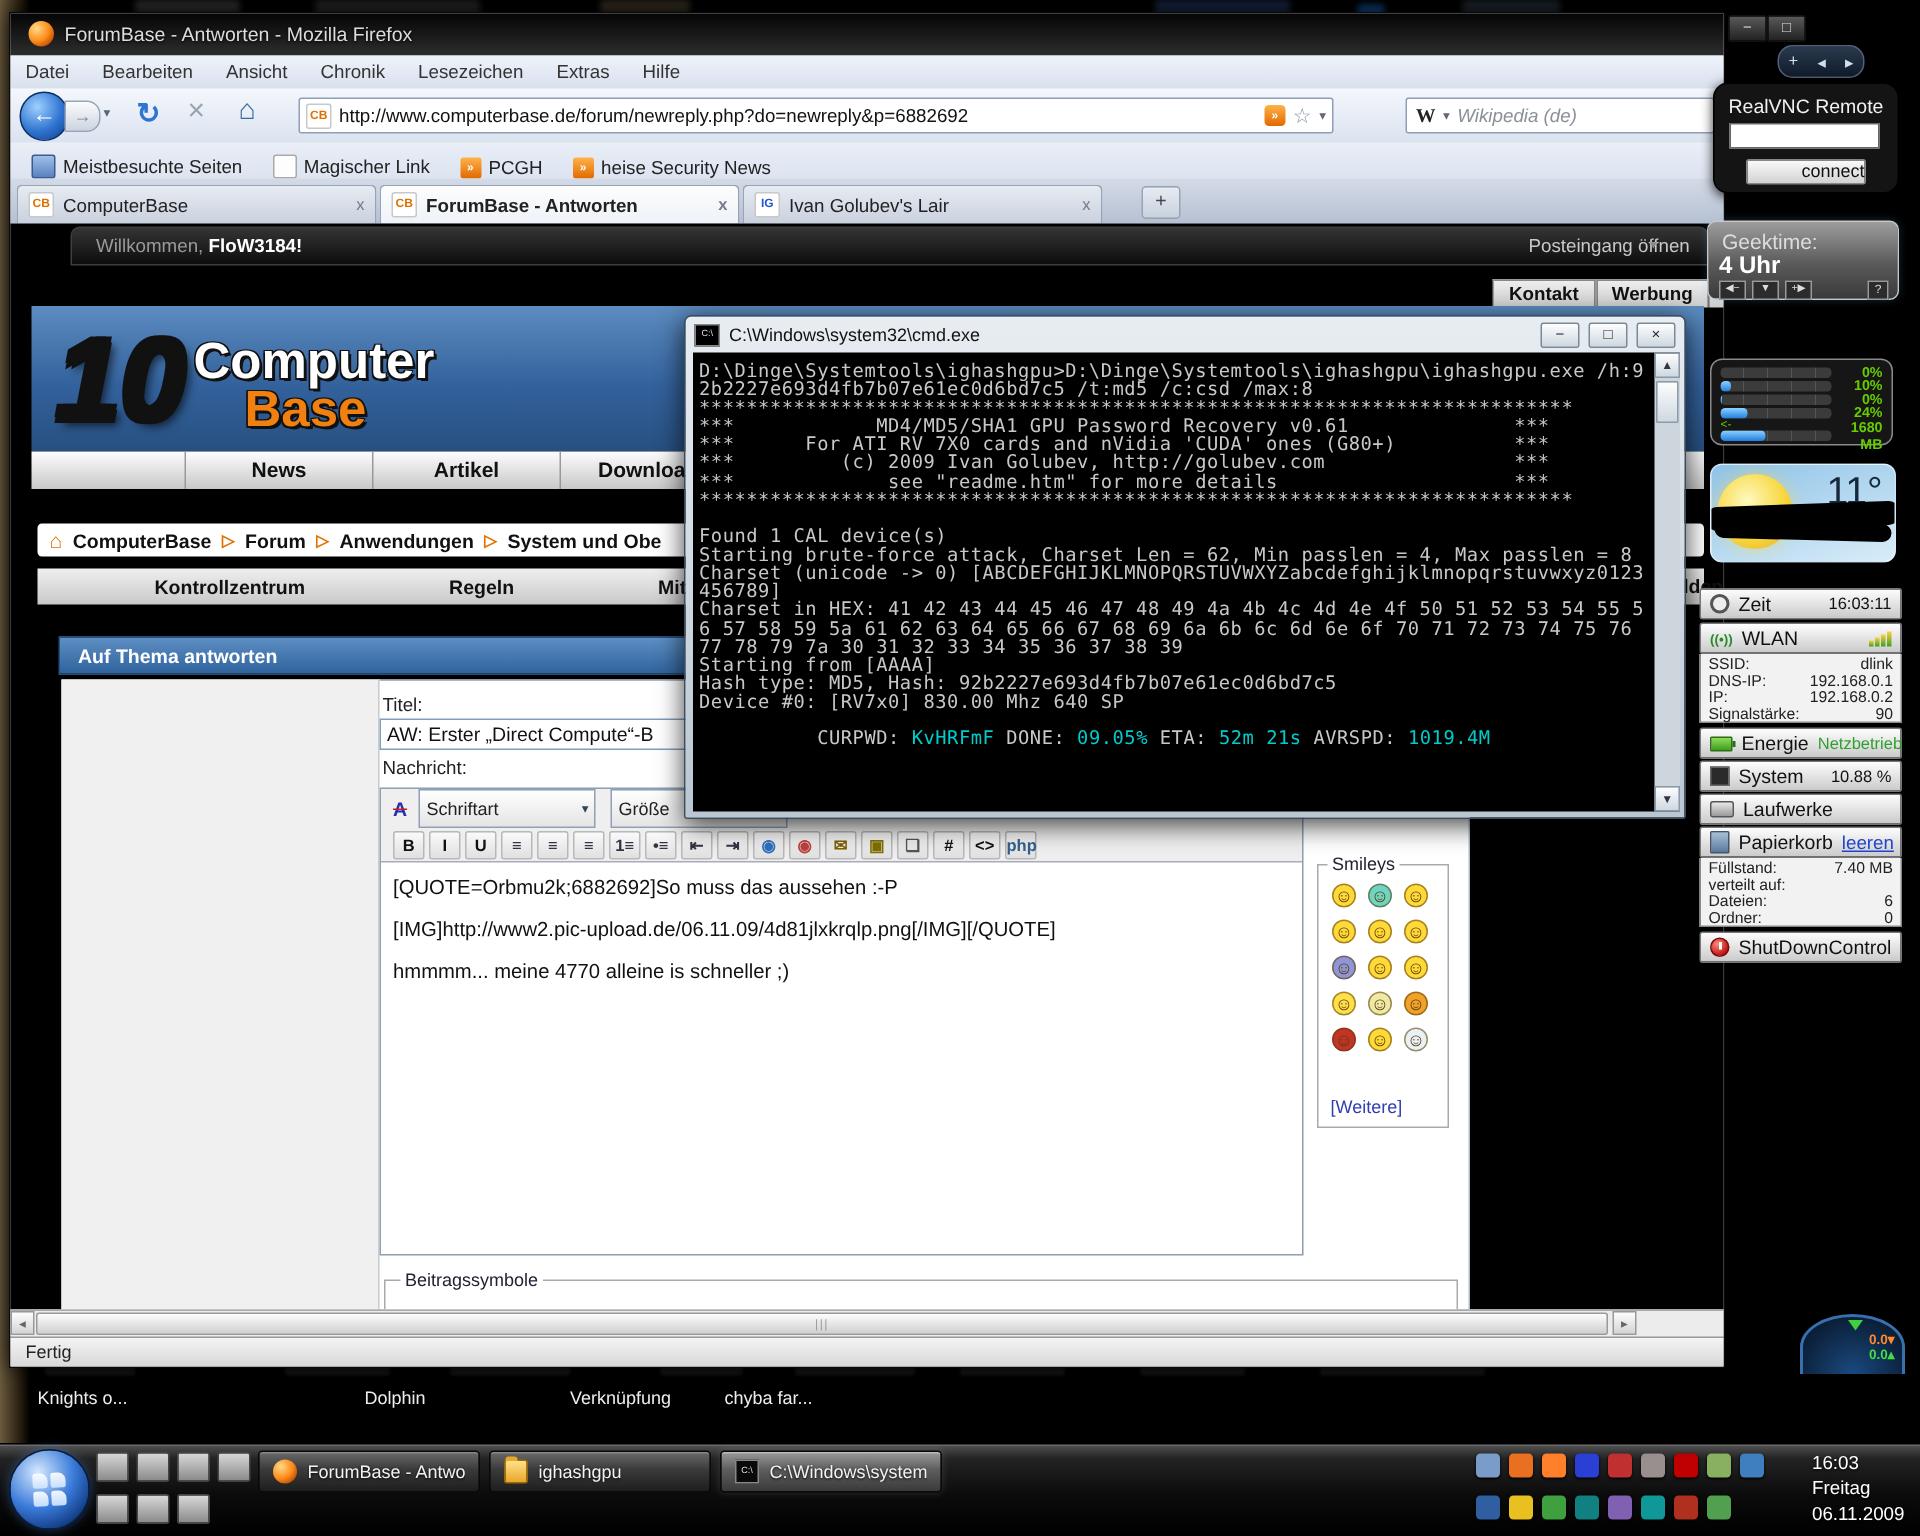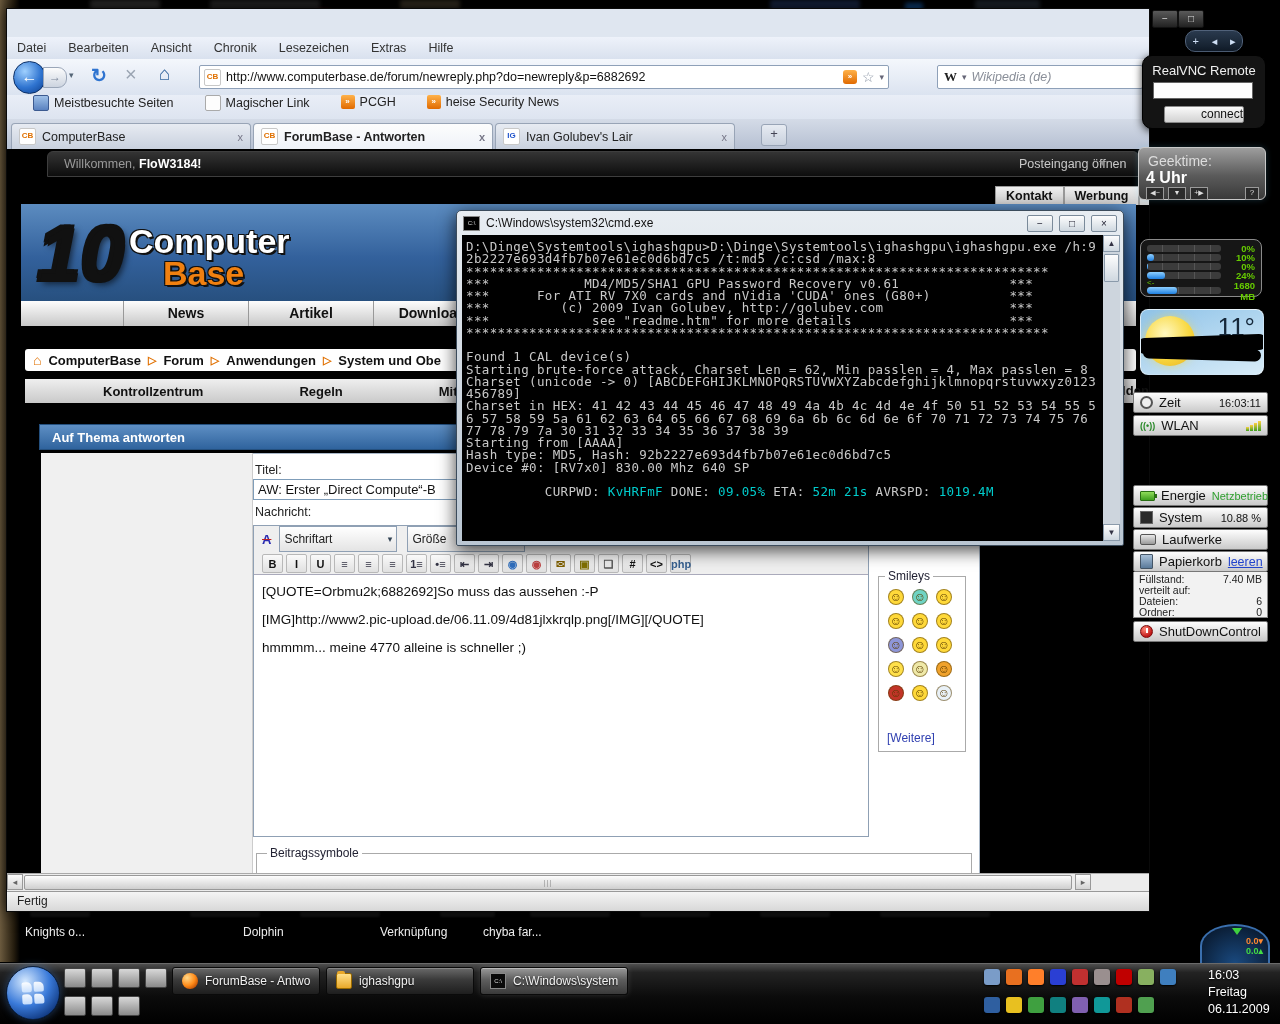--- a/index.html
+++ b/index.html
@@ -37,21 +37,21 @@
   .urlbar{left:192px;top:6px;width:690px;height:24px;background:#fff;border:1px solid #8ea0b8;
     border-radius:2px;display:flex;align-items:center;box-sizing:border-box;padding:0 4px;gap:5px;}
   .url-text{color:#111;font-size:12.5px;white-space:nowrap;overflow:hidden;flex:1;}
   .favicon-cb{width:15px;height:15px;background:#fff;border:1px solid #c8c8c8;color:#e07000;
     font-size:8px;font-weight:bold;text-align:center;line-height:14px;border-radius:2px;flex:0 0 auto;}
   .rss-sq{width:14px;height:14px;border-radius:3px;background:linear-gradient(#ffb24a,#e06a00);
     color:#fff;font-size:8px;font-weight:bold;text-align:center;line-height:13px;flex:0 0 auto;}
   .searchbox{left:930px;top:6px;width:206px;height:24px;background:#fff;border:1px solid #8ea0b8;border-radius:2px;
     display:flex;align-items:center;box-sizing:border-box;padding:0 6px;gap:5px;}
   .ff-bmbar{left:0;top:86px;width:100%;height:24px;background:linear-gradient(#e9eef7,#dde4f0);
-    display:flex;align-items:flex-start;gap:19px;padding-left:20px;box-sizing:border-box;}
+    display:flex;align-items:flex-end;gap:8px;padding-left:8px;box-sizing:border-box;}
   .bm{display:flex;align-items:center;gap:5px;color:#222;font-size:12.5px;padding:0 6px;}
   .bm-ic{width:14px;height:14px;border-radius:2px;flex:0 0 auto;}
   .ic-places{background:linear-gradient(#9ec0e8,#5a82c0);border:1px solid #3c5a90;}
   .ic-page{background:#fdfdfd;border:1px solid #aaa;}
   .ic-rss{background:linear-gradient(#ffb24a,#e06a00);color:#fff;font-size:8px;font-weight:bold;text-align:center;line-height:13px;}
   .ff-tabstrip{left:0;top:110px;width:100%;height:30px;background:linear-gradient(#d4dbe7,#b6c0d2);
     display:flex;align-items:flex-end;padding-left:4px;box-sizing:border-box;gap:2px;}
   .tab{width:240px;height:26px;background:linear-gradient(#e7ebf2,#c9d1de);border:1px solid #98a4b6;border-bottom:none;
     border-radius:4px 4px 0 0;display:flex;align-items:center;gap:6px;padding:0 7px;box-sizing:border-box;font-size:12.5px;color:#222;}
   .tab.tab-active{background:linear-gradient(#fdfdfd,#eef2f8);font-weight:bold;}
@@ -183,21 +183,21 @@
   .sigbars i{display:block;width:3px;background:linear-gradient(#ffd040,#3fa020);}
   .batt-ic{width:13px;height:8px;background:linear-gradient(#8fdc5a,#3f9f1f);border:1px solid #2a6f14;border-radius:1px;flex:0 0 auto;position:relative;}
   .batt-ic:after{content:"";position:absolute;right:-3px;top:2px;width:2px;height:4px;background:#2a6f14;}
   .sys-ic{width:11px;height:11px;background:#2a2a2a;border:1px solid #666;flex:0 0 auto;}
   .drive-ic{width:14px;height:9px;background:linear-gradient(#e8e8e8,#9a9a9a);border:1px solid #555;border-radius:2px;flex:0 0 auto;}
   .bin-ic{width:11px;height:13px;background:linear-gradient(#a8c0d8,#5a7a9a);border:1px solid #456;border-radius:1px;flex:0 0 auto;}
   .leeren{margin-left:auto;color:#2244cc;font-size:12.5px;text-decoration:underline;}
   .sdc-ic{width:13px;height:13px;border-radius:50%;background:radial-gradient(circle at 35% 30%,#ff8a7a,#c01818 70%);
     border:1px solid #7a0c0c;box-sizing:border-box;position:relative;flex:0 0 auto;}
   .sdc-ic:after{content:"";position:absolute;left:5px;top:2px;width:2px;height:5px;background:#fff;}
-  .netgauge{left:1200px;top:924px;width:70px;height:40px;border-radius:70px 70px 0 0/44px 44px 0 0;
+  .netgauge{left:1200px;top:876px;width:70px;height:40px;border-radius:70px 70px 0 0/44px 44px 0 0;
     background:radial-gradient(circle at 50% 100%,#1a4a80,#0a1c33 80%);border:2px solid #3a6fae;border-bottom:none;box-sizing:border-box;}
   .ng-arrow{position:absolute;left:30px;top:2px;width:0;height:0;border-left:5px solid transparent;border-right:5px solid transparent;border-top:7px solid #3fd03f;}
   .ng-vals{position:absolute;right:5px;top:10px;text-align:right;font-size:9px;line-height:10px;font-weight:bold;}
   
   .taskbar{left:0;top:963px;width:1280px;height:61px;background:linear-gradient(#4e4e4e,#232323 14%,#0b0b0b 55%,#000);
     border-top:1px solid #6a6a6a;box-sizing:border-box;}
   .startorb{left:6px;top:966px;width:54px;height:54px;border-radius:50%;
     background:radial-gradient(circle at 35% 28%,#d5e9ff,#3a7ad9 48%,#0a2f73 85%);
     border:1px solid #091f3f;box-shadow:0 0 8px #4a8ae066;box-sizing:border-box;}
   .orbflag{position:absolute;left:15px;top:15px;width:22px;height:22px;display:grid;
@@ -239,20 +239,24 @@
     <div class="abs faded-box" style="left:640px;top:908px;width:70px;"></div>
     <div class="abs faded-box" style="left:760px;top:908px;width:70px;"></div>
     <div class="abs faded-box" style="left:880px;top:908px;width:110px;"></div>
     <span class="abs desk-label" style="left:25px;top:925px;">Knights o...</span>
     <span class="abs desk-label" style="left:243px;top:925px;">Dolphin</span>
     <span class="abs desk-label" style="left:380px;top:925px;">Verknüpfung</span>
     <span class="abs desk-label" style="left:483px;top:925px;">chyba far...</span>
   </div>
 
   <div class="abs ff-win">
+    <div class="abs ff-title">
+      <span class="abs ff-ico"></span>
+      <span class="abs ff-title-text">ForumBase - Antworten - Mozilla Firefox</span>
+    </div>
     <div class="abs ff-menubar">
       <span>Datei</span>
         <span>Bearbeiten</span>
         <span>Ansicht</span>
         <span>Chronik</span>
         <span>Lesezeichen</span>
         <span>Extras</span>
         <span>Hilfe</span>
     </div>
     <div class="abs ff-navbar">
@@ -577,20 +581,38 @@
     <div class="abs gbar" style="left:1133px;top:415px;">
       <span class="wlan-ic">((•))</span>
       <span class="gbar-label">WLAN</span>
       <span class="sigbars">
           <i style="height:4px;"></i>
           <i style="height:6px;"></i>
           <i style="height:8px;"></i>
           <i style="height:10px;"></i>
         </span>
     </div>
+    <div class="abs gpanel" style="left:1133px;top:436px;height:46px;">
+      <div class="grow">
+          <span>SSID:</span>
+          <span class="v">dlink</span>
+        </div>
+        <div class="grow">
+          <span>DNS-IP:</span>
+          <span class="v">192.168.0.1</span>
+        </div>
+        <div class="grow">
+          <span>IP:</span>
+          <span class="v">192.168.0.2</span>
+        </div>
+        <div class="grow">
+          <span>Signalstärke:</span>
+          <span class="v">90</span>
+        </div>
+    </div>
     <div class="abs gbar" style="left:1133px;top:485px;">
       <span class="batt-ic"></span>
       <span class="gbar-label">Energie</span>
       <span class="gbar-value" style="color:#2f9f2f;">Netzbetrieb</span>
     </div>
     <div class="abs gbar" style="left:1133px;top:507px;">
       <span class="sys-ic"></span>
       <span class="gbar-label">System</span>
       <span class="gbar-value">10.88 %</span>
     </div>

